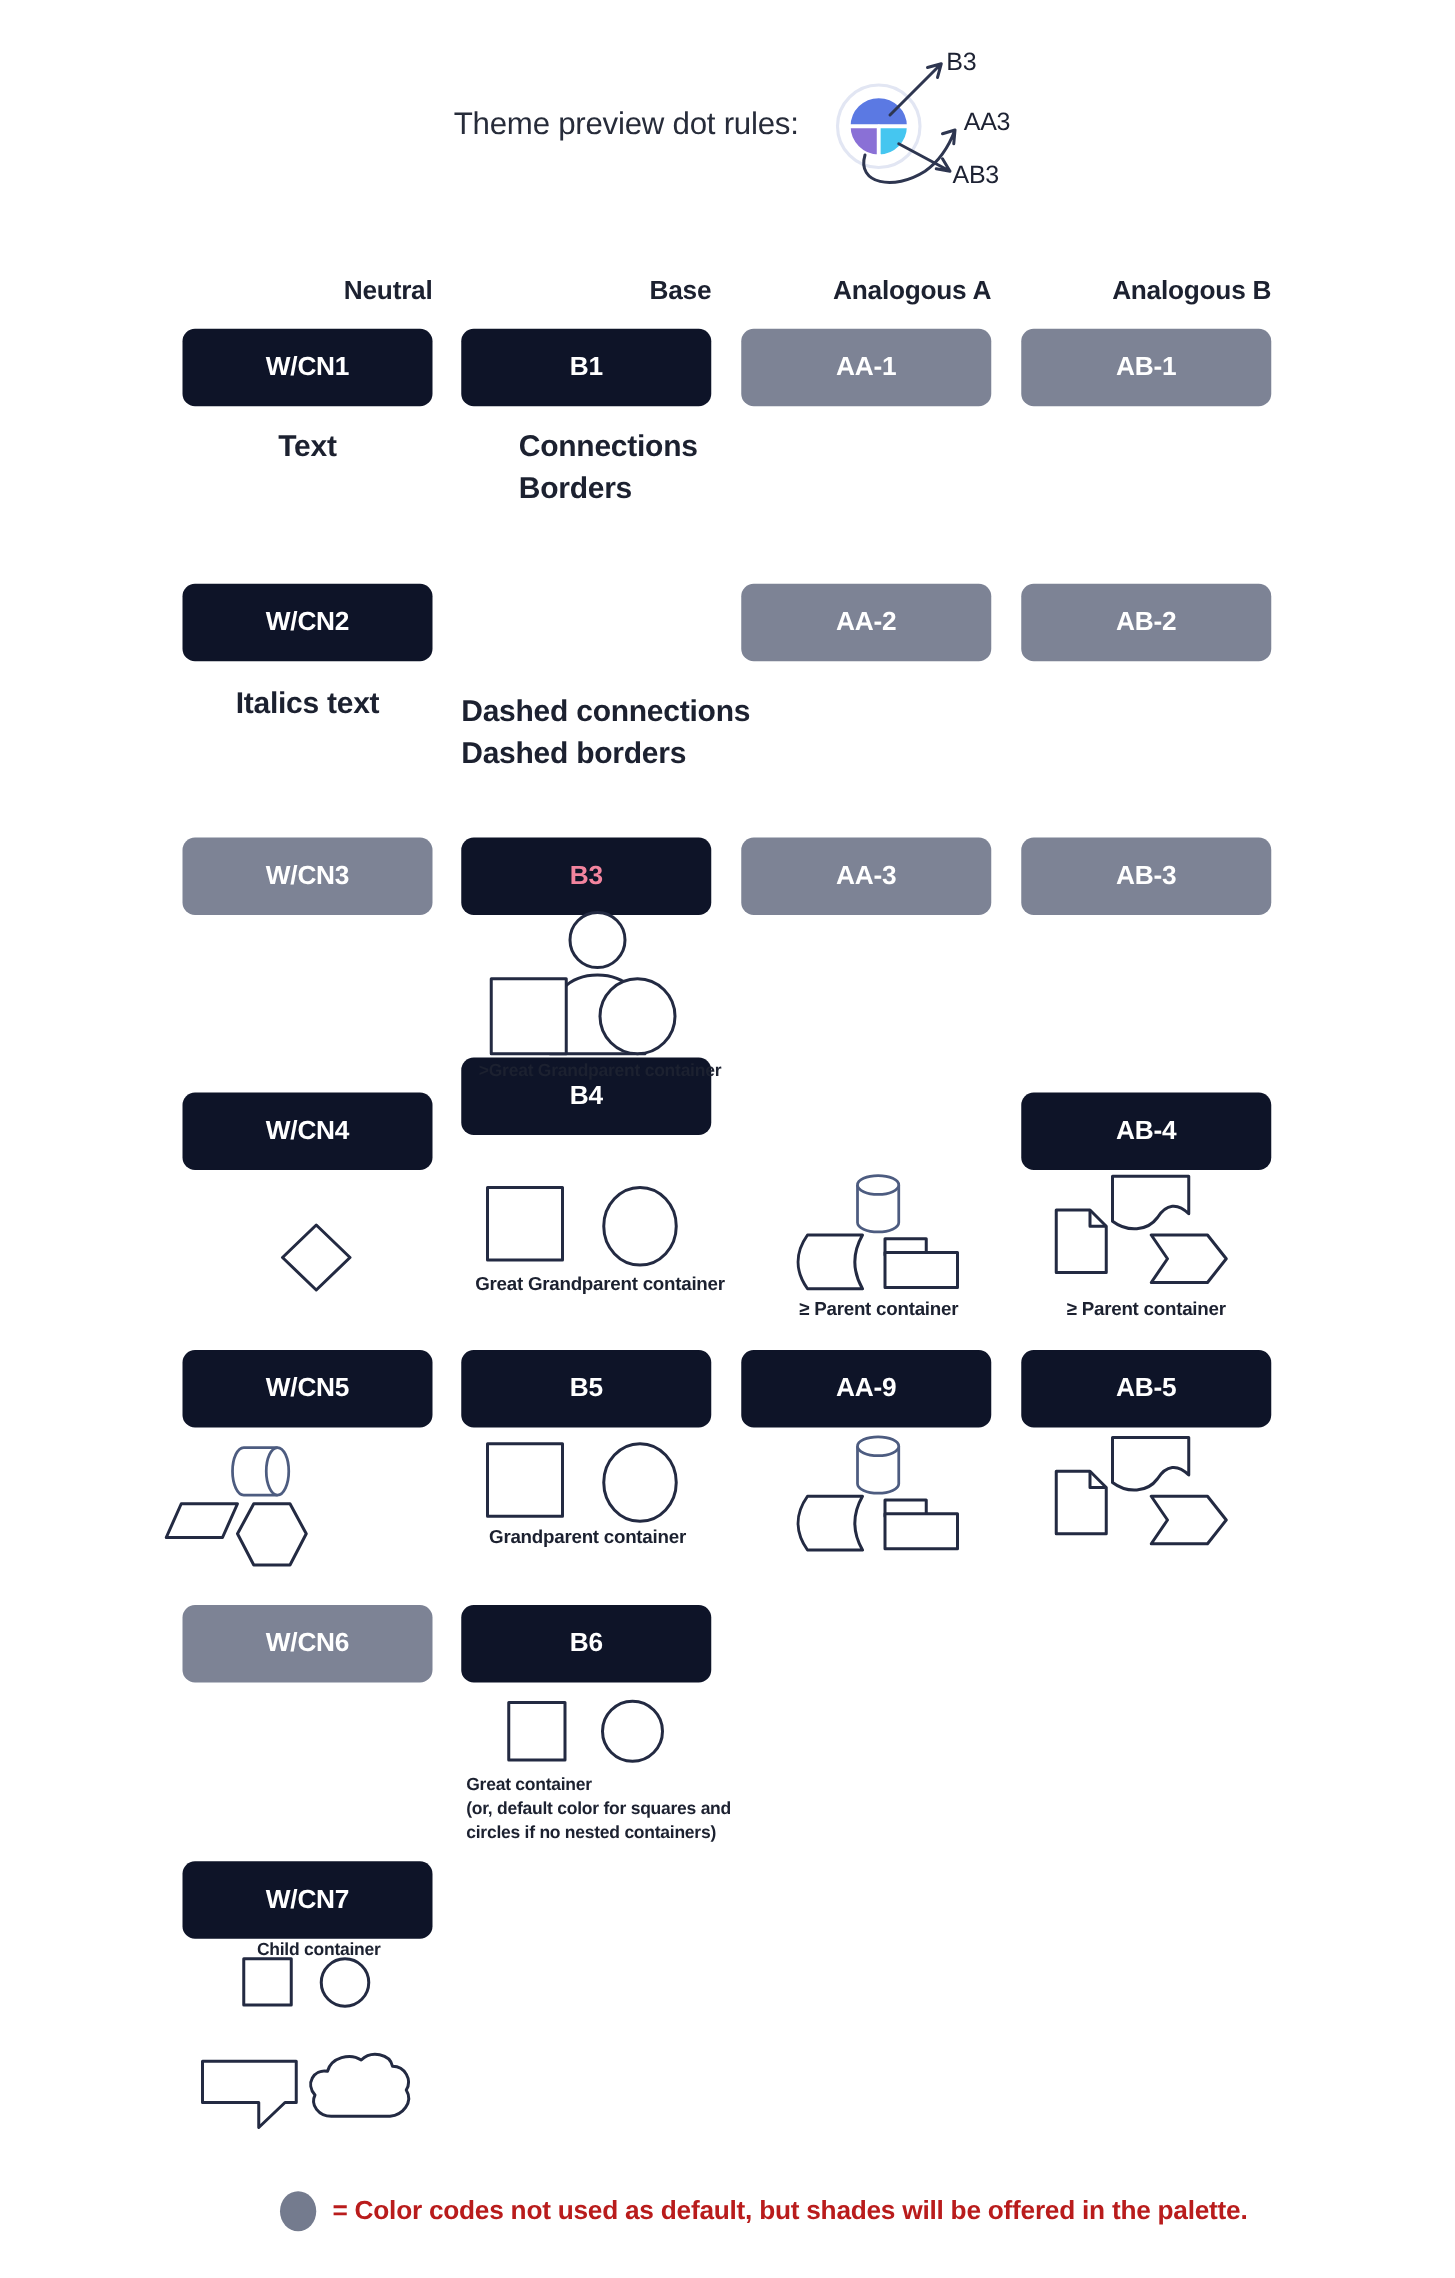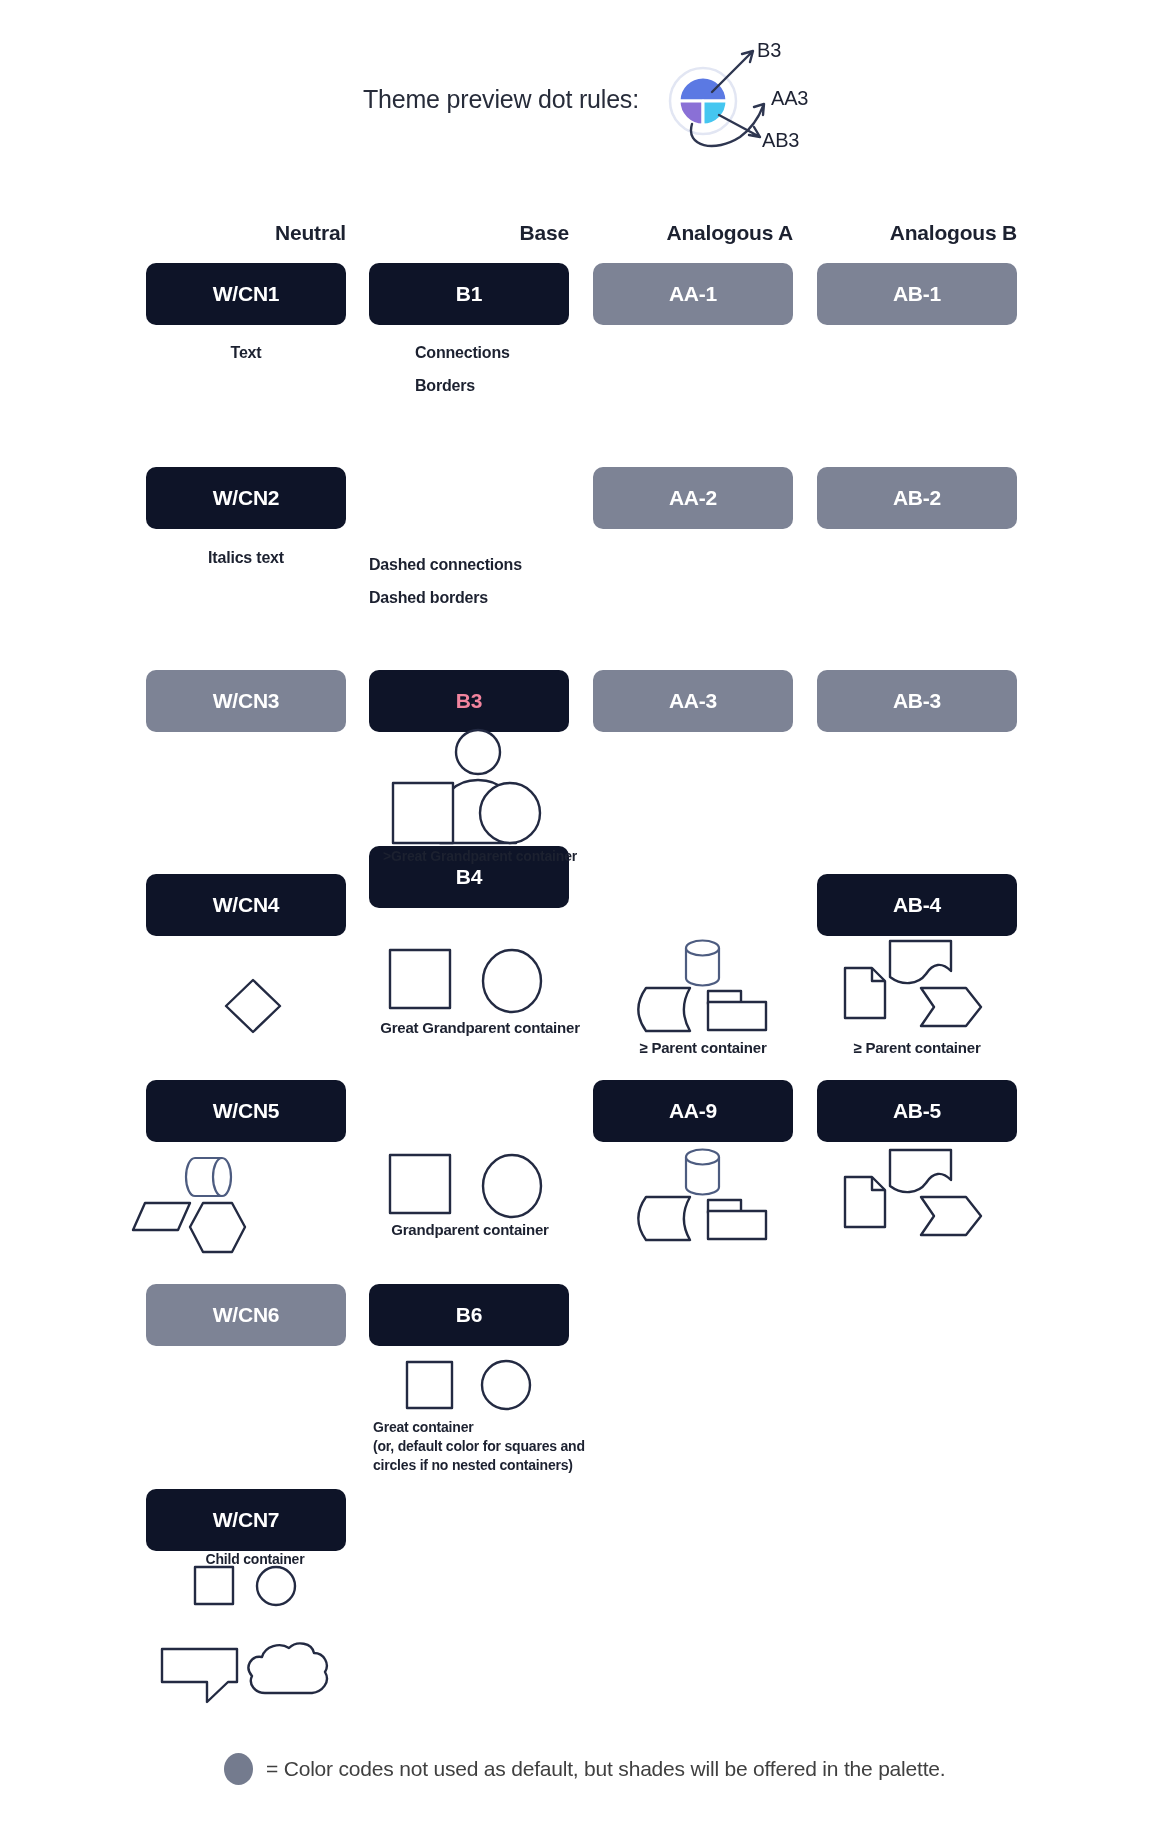--- a/index.html
+++ b/index.html
@@ -13,31 +13,31 @@
   .col-header{position:absolute;top:221px;width:200px;text-align:right;font-weight:700;font-size:21px;color:#1c2130;}
   .box{
     position:absolute;width:200px;height:62px;border-radius:10px;
     display:flex;align-items:center;justify-content:center;
     font-weight:700;font-size:21px;color:#ffffff;
   }
   .box.dark{background:#0e1428;}
   .box.gray{background:#7d8395;}
   .box.pink{color:#f2849e;}
   .cap{position:absolute;font-weight:700;color:#1c2130;white-space:nowrap;}
-  .cap-lg{font-size:16px;}
+  .cap-lg{font-size:24px;}
   .cap-sm{font-size:15px;}
   .cap-xs{font-size:14px;}
   .center{text-align:center;}
   svg.shapes{position:absolute;overflow:visible;}
   .shape{stroke:#232a42;stroke-width:2.4;fill:#ffffff;stroke-linejoin:round;}
   .shape-line{stroke:#232a42;stroke-width:2.4;fill:none;stroke-linejoin:round;}
   .cyl{stroke:#4d5c80;stroke-width:2.2;fill:#ffffff;}
   .arrow{stroke:#2e3650;stroke-width:2.4;fill:none;stroke-linecap:round;stroke-linejoin:round;}
   .legend-dot{position:absolute;left:224px;top:1753px;width:29px;height:32px;border-radius:50%;background:#747b8e;}
-  .legend-text{position:absolute;left:266px;top:1757px;font-size:21px;font-weight:400;color:#404040;white-space:nowrap;}
+  .legend-text{position:absolute;left:266px;top:1757px;font-size:21px;font-weight:700;color:#b91c1c;white-space:nowrap;}
 </style>
 </head>
 <body>
 
 <div id="canvas">
 
   <svg width="0" height="0" style="position:absolute" aria-hidden="true">
     <defs>
       <g id="sym-sqc-large">
         <rect class="shape" x="15" y="10" width="60" height="58"></rect>
@@ -91,20 +91,21 @@
   <div class="box gray" style="left:146px;top:670px">W/CN3</div>
   <div class="box dark pink" style="left:369px;top:670px" id="box-b3">B3</div>
   <div class="box gray" style="left:593px;top:670px">AA-3</div>
   <div class="box gray" style="left:817px;top:670px">AB-3</div>
 
   <div class="box dark" style="left:146px;top:874px">W/CN4</div>
   <div class="box dark" style="left:369px;top:846px">B4</div>
   <div class="box dark" style="left:817px;top:874px">AB-4</div>
 
   <div class="box dark" style="left:146px;top:1080px">W/CN5</div>
+  <div class="box dark" style="left:369px;top:1080px">B5</div>
   <div class="box dark" style="left:593px;top:1080px">AA-9</div>
   <div class="box dark" style="left:817px;top:1080px">AB-5</div>
 
   <div class="box gray" style="left:146px;top:1284px">W/CN6</div>
   <div class="box dark" style="left:369px;top:1284px">B6</div>
 
   <div class="box dark" style="left:146px;top:1489px">W/CN7</div>
 
   <div class="cap cap-lg center" style="left:146px;top:344px;width:200px">Text</div>
   <div class="cap cap-lg" style="left:415px;top:344px">Connections</div>

